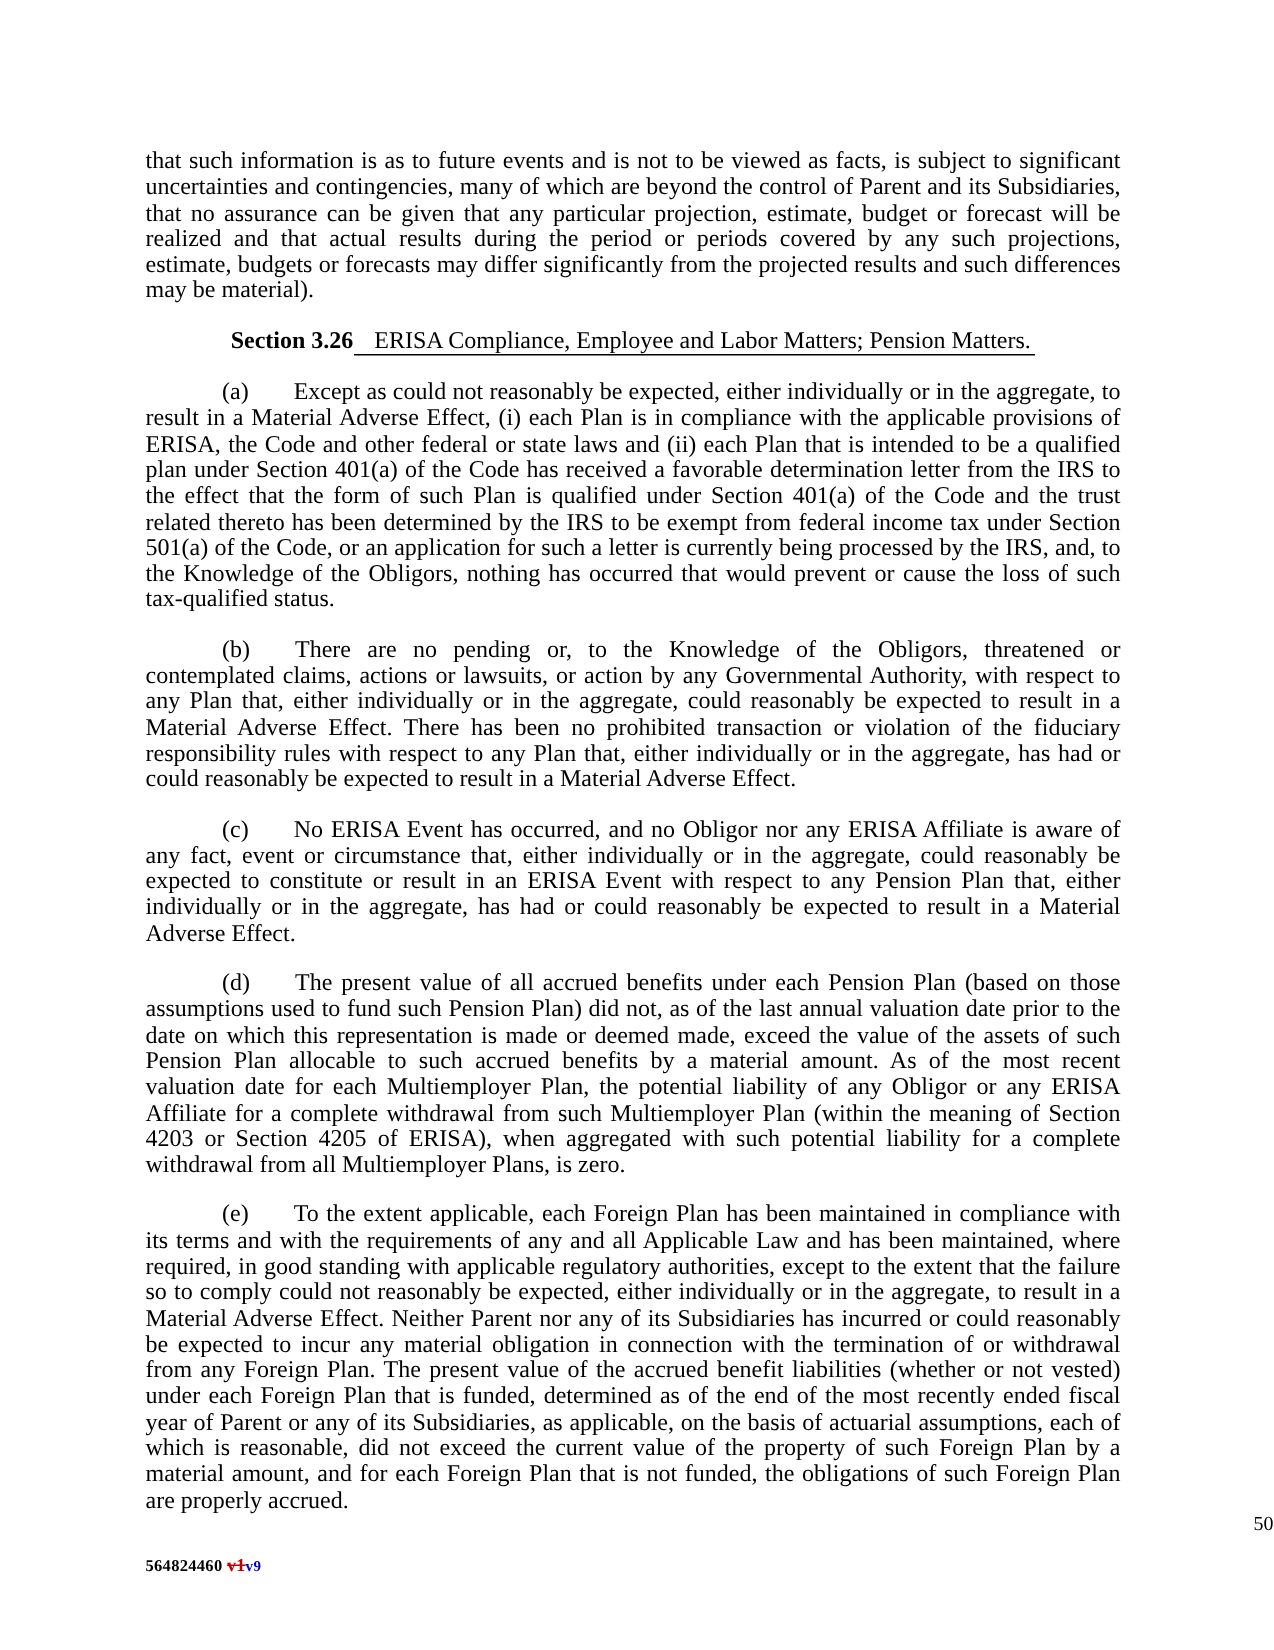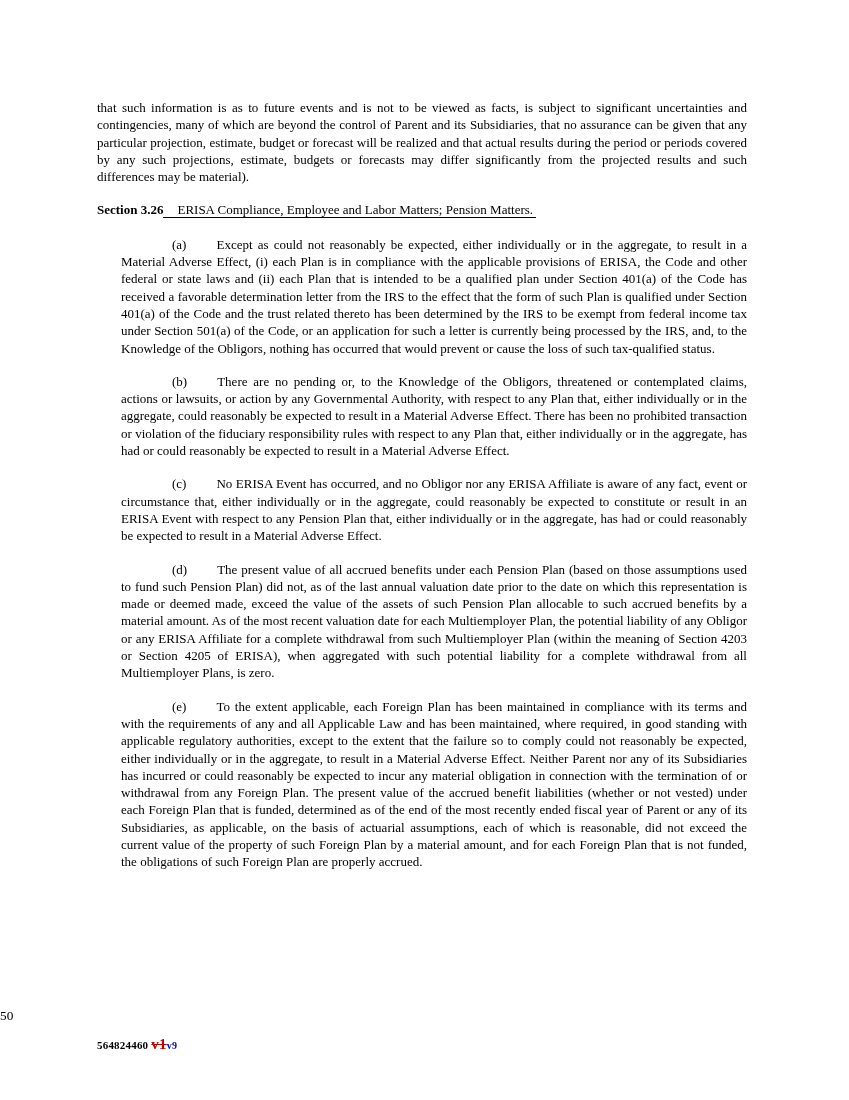--- a/index.html
+++ b/index.html
@@ -16,67 +16,66 @@
     overflow: hidden;
   }
   .page-content {
     position: absolute;
     left: 97px;
     top: 99px;
     width: 650px;
   }
   p.body-text {
     margin: 0 0 16px 0;
-    font-size: 13px;
+    font-size: 16px;
     line-height: 17.3px;
     text-align: justify;
   }
   p.heading {
-    text-align: left;
+    text-align: center;
     margin-bottom: 17px;
   }
   .h-label {
     font-weight: bold;
   }
   .h-title {
     border-bottom: 1px solid #000000;
     padding-left: 14px;
     padding-right: 3px;
   }
   p.sub {
     text-indent: 51px;
-    margin-left: 24px;
   }
   .plabel {
     margin-right: 30px;
   }
   .page-number {
     position: absolute;
     left: 0;
     top: 1008px;
     width: 849px;
-    text-align: left;
+    text-align: right;
     font-size: 13.3px;
   }
   .doc-footer {
     position: absolute;
     left: 97px;
     top: 1036px;
     font-size: 11px;
     font-weight: bold;
     letter-spacing: 0.2px;
   }
   .doc-num {
     color: #000000;
   }
   .rev-old {
     color: #c00000;
     text-decoration: line-through;
     margin-left: 3px;
-    font-size: 15px;
+    font-size: 12px;
   }
   .rev-new {
     color: #0000cc;
     font-size: 10px;
   }
 </style>
 </head>
 <body>
 
 <div class="page-content">

